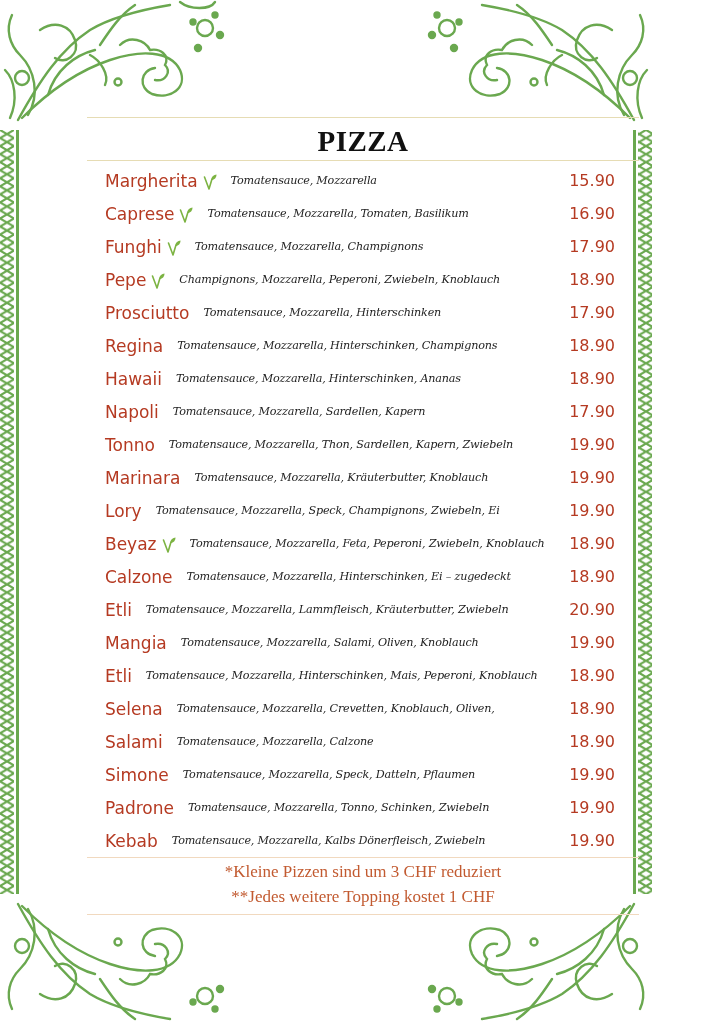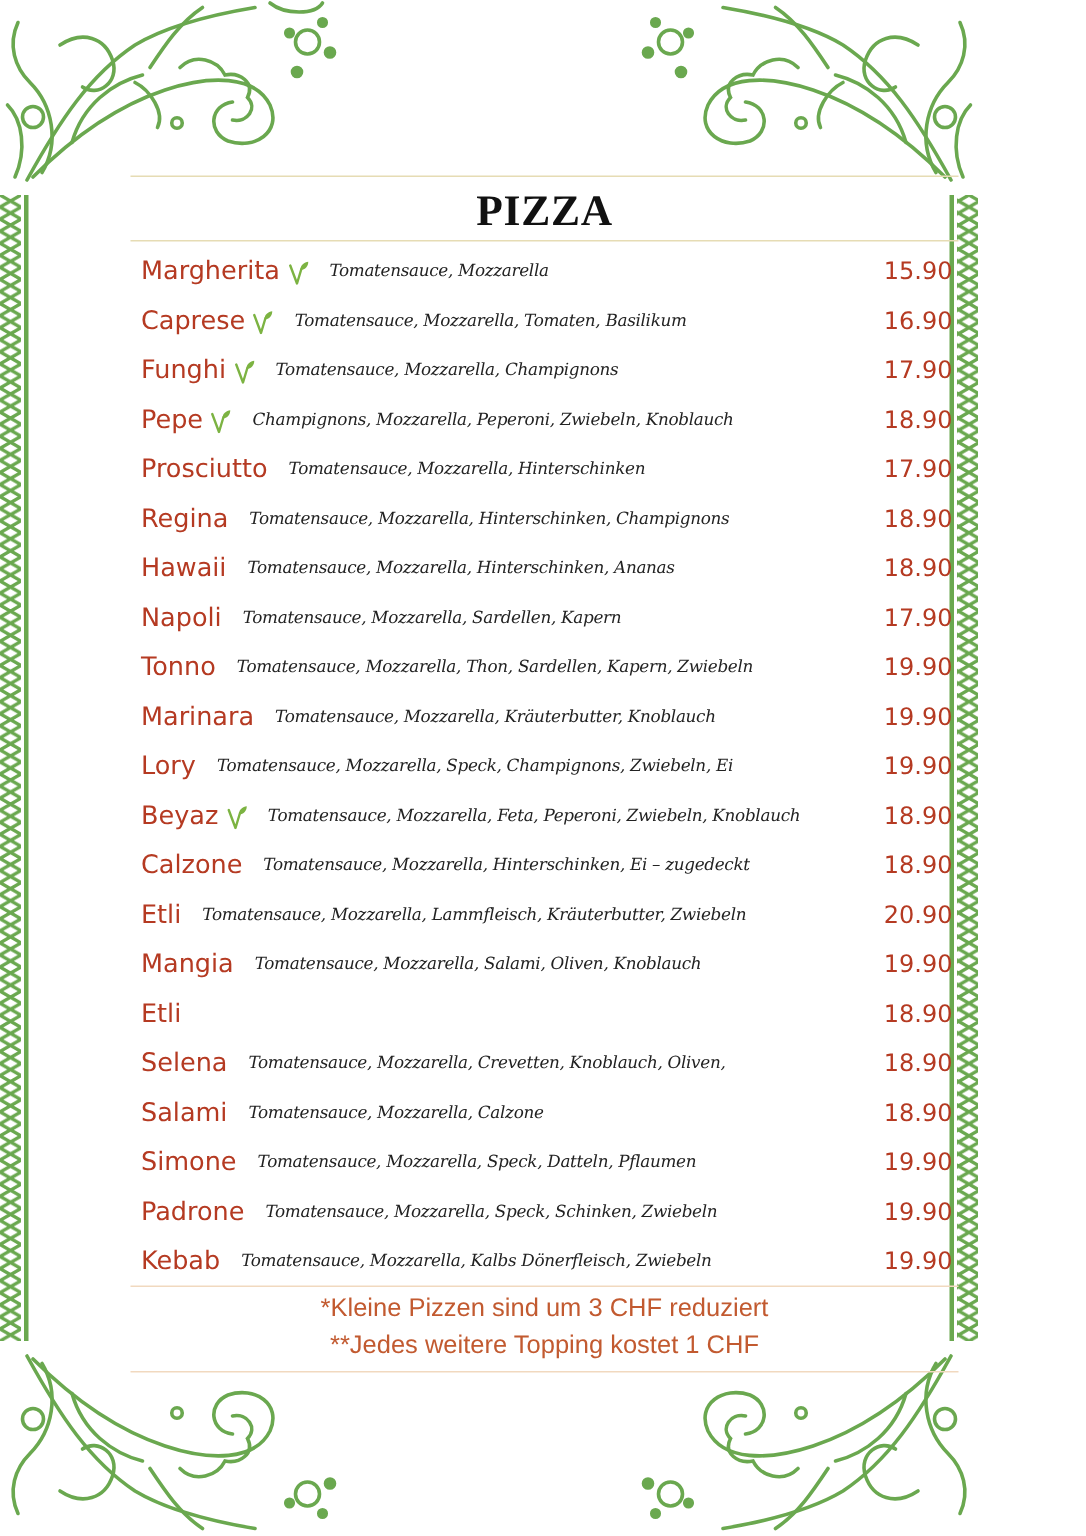--- a/index.html
+++ b/index.html
@@ -25,44 +25,44 @@
   .rule { height: 1px; background: #e6dcb4; width: 100%; }
   .rule.bottom { background: #f1d9bf; }
 
   .title {
     font-family: "Liberation Serif", serif;
     font-size: 29px; color: #111;
     text-align: center; letter-spacing: 0.5px;
     height: 42px; line-height: 38px; padding-top: 4px;
   }
 
-  .items { list-style: none; padding-top: 3px; }
+  .items { list-style: none; padding-top: 3px; margin-left: 11px; }
   .item { position: relative; height: 33px; display: flex; align-items: center; }
   .item-name {
     font-family: "DejaVu Sans", sans-serif;
     font-size: 17px; color: #b53a22; padding-left: 7px; white-space: nowrap;
   }
   .veg {
     display: inline-block; width: 14px; height: 16px; margin-left: 5px;
     position: relative; top: 1px;
   }
   .veg svg { width: 100%; height: 100%; display: block; }
   .item-desc {
     font-family: "DejaVu Serif", serif; font-style: italic;
     font-size: 11.2px; color: #222; margin-left: 14px; white-space: nowrap;
     letter-spacing: -0.2px;
   }
   .item-price {
-    position: absolute; right: 4px;
+    position: absolute; right: 24px;
     font-family: "DejaVu Sans", sans-serif; font-size: 16px; color: #b53a22;
   }
 
   .notes { text-align: center; padding: 1px 0 5px 0; }
   .note {
-    font-family: Liberation Sans, sans-serif; font-size: 17px; color: #c25a30;
+    font-family: Liberation Serif, serif; font-size: 17px; color: #c25a30;
     line-height: 25px;
   }
 </style>
 </head>
 <body>
 
 <div class="page">
 
   <div class="corner tl">
     <svg viewBox="0 0 240 200" fill="none" stroke="#6aa84f" stroke-width="2.4" stroke-linecap="round">
@@ -281,20 +281,21 @@
   </li>
         <li class="item">
     <span class="item-name">Mangia</span>
 
     <span class="item-desc">Tomatensauce, Mozzarella, Salami, Oliven, Knoblauch</span>
     <span class="item-price">19.90</span>
   </li>
         <li class="item">
     <span class="item-name">Etli</span>
 
+    <span class="item-desc">Tomatensauce, Mozzarella, Hinterschinken, Mais, Peperoni, Knoblauch</span>
     <span class="item-price">18.90</span>
   </li>
         <li class="item">
     <span class="item-name">Selena</span>
 
     <span class="item-desc">Tomatensauce, Mozzarella, Crevetten, Knoblauch, Oliven,</span>
     <span class="item-price">18.90</span>
   </li>
         <li class="item">
     <span class="item-name">Salami</span>
@@ -304,21 +305,21 @@
   </li>
         <li class="item">
     <span class="item-name">Simone</span>
 
     <span class="item-desc">Tomatensauce, Mozzarella, Speck, Datteln, Pflaumen</span>
     <span class="item-price">19.90</span>
   </li>
         <li class="item">
     <span class="item-name">Padrone</span>
 
-    <span class="item-desc">Tomatensauce, Mozzarella, Speck, Schinken, Zwiebeln</span>
+    <span class="item-desc">Tomatensauce, Mozzarella, Tonno, Schinken, Zwiebeln</span>
     <span class="item-price">19.90</span>
   </li>
         <li class="item">
     <span class="item-name">Kebab</span>
 
     <span class="item-desc">Tomatensauce, Mozzarella, Kalbs Dönerfleisch, Zwiebeln</span>
     <span class="item-price">19.90</span>
   </li>
       </ul>
 

